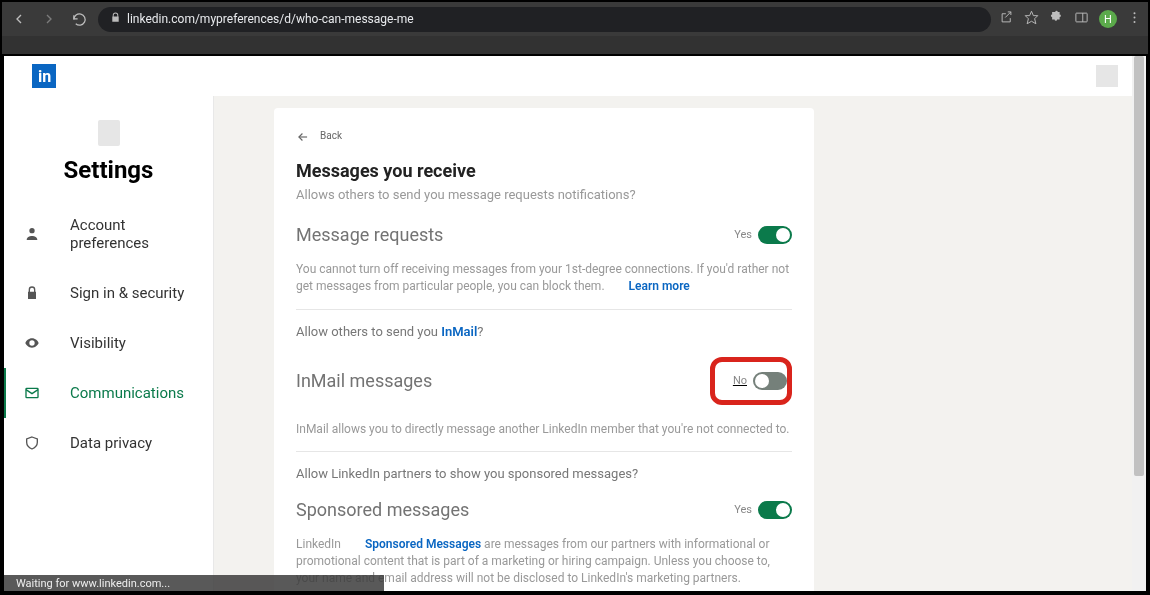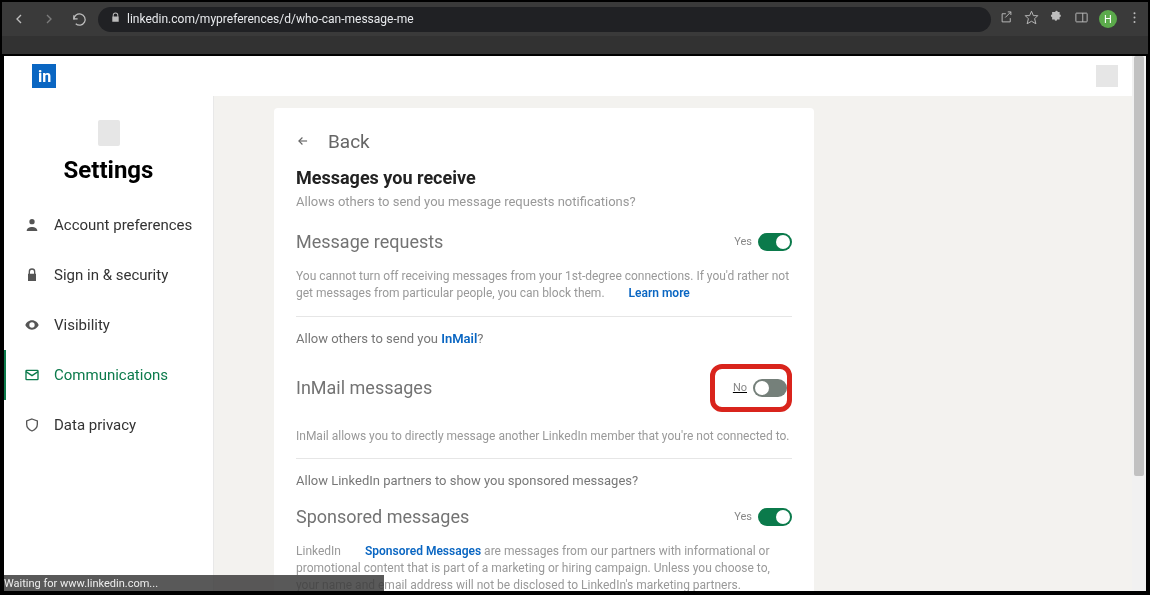--- a/index.html
+++ b/index.html
@@ -25,29 +25,29 @@
   .li-logo svg { width: 24px; height:24px; }
   .avatar-placeholder { width:22px; height:22px; background:#e6e6e6; }
 
   
   .body-row { display:flex; }
   .sidebar { width:210px; border-right:1px solid #e8e8e8; min-height:500px; }
   .settings-title { display:flex; align-items:center; gap:10px; padding:24px 18px 16px 18px;flex-direction:column; }
   .settings-title .clip { width:22px; height:26px; background:#e6e6e6; border-radius:2px; position:relative; }
   .settings-title h1 { font-size:24px; color:#000; font-weight:700; }
 
-  .nav-item { display:flex; align-items:center; gap:14px; padding:16px 18px; font-size:15px; color:#333; cursor:pointer; border-left:2px solid transparent; }
+  .nav-item { display:flex; align-items:center; gap:30px; padding:16px 18px; font-size:15px; color:#333; cursor:pointer; border-left:2px solid transparent; }
   .nav-item .ico { width:16px; color:#555; display:flex; }
   .nav-item.active { color:#0b7a4b; border-left-color:#0b7a4b; }
   .nav-item.active .ico { color:#0b7a4b; }
 
   .content-area { flex:1; background:#f3f2ef; padding:12px 0 0 60px; min-height:540px; }
   .card { width:540px; background:#fff; border-radius:4px; padding:22px 22px 18px 22px; }
 
-  .back-row { display:flex; align-items:center; gap:18px; color:#666; font-size:19px; cursor:pointer; margin-bottom:14px; }
+  .back-row { display:flex; gap:10px; color:#666; font-size:10px; cursor:pointer; margin-bottom:14px; }
   .card h2 { font-size:18px; color:#222; margin-bottom:6px; }
   .subhead { font-size:13px; color:#999; margin-bottom:22px; }
 
   .section { margin-top:14px; }
   .section-row { display:flex; justify-content:space-between; align-items:center; }
   .section-title { font-size:18px; color:#737373; }
   .toggle-wrap { display:flex; align-items:center; gap:6px; }
   .toggle-wrap .state { font-size:11px; color:#888; }
   .toggle { width:34px; height:18px; border-radius:9px; position:relative; }
   .toggle.on { background:#0b7a4b; }
@@ -59,21 +59,21 @@
   .desc { font-size:12px; color:#999; margin-top:16px; margin-bottom:14px; line-height:1.4; }
   .desc a { color:#0a66c2; text-decoration:none; font-weight:600;padding-left:21px; }
   .hr { border-top:1px solid #e6e6e6; margin:6px 0 10px 0; }
   .q { font-size:13px; color:#777; margin-top:14px; margin-bottom:18px; }
   .q a { color:#0a66c2; text-decoration:none; font-weight:600; }
 
   
   .highlight-box { border:5px solid #d9241c; border-radius:12px; padding:10px 0 10px 18px; display:inline-flex; margin-left:auto;text-decoration:underline; }
   
   
-  .status-bar { position:absolute; left:2px; bottom:2px; width:380px; height:16px; background:rgba(60,60,60,0.85); color:#eee; font-size:11px; display:flex; align-items:center; padding:0 0; }
+  .status-bar { position:absolute; left:2px; bottom:2px; width:380px; height:16px; background:rgba(60,60,60,0.85); color:#eee; font-size:11px; display:flex; align-items:center; padding:0 12px; }
 </style>
 </head>
 <body>
 <div class="frame">
 
 <div class="chrome-bar">
   <div class="nav-btn">
     <svg viewBox="0 0 24 24" width="16" height="16" fill="none" stroke="currentColor" stroke-width="2">
           <polyline points="15 18 9 12 15 6"></polyline>
         </svg>

